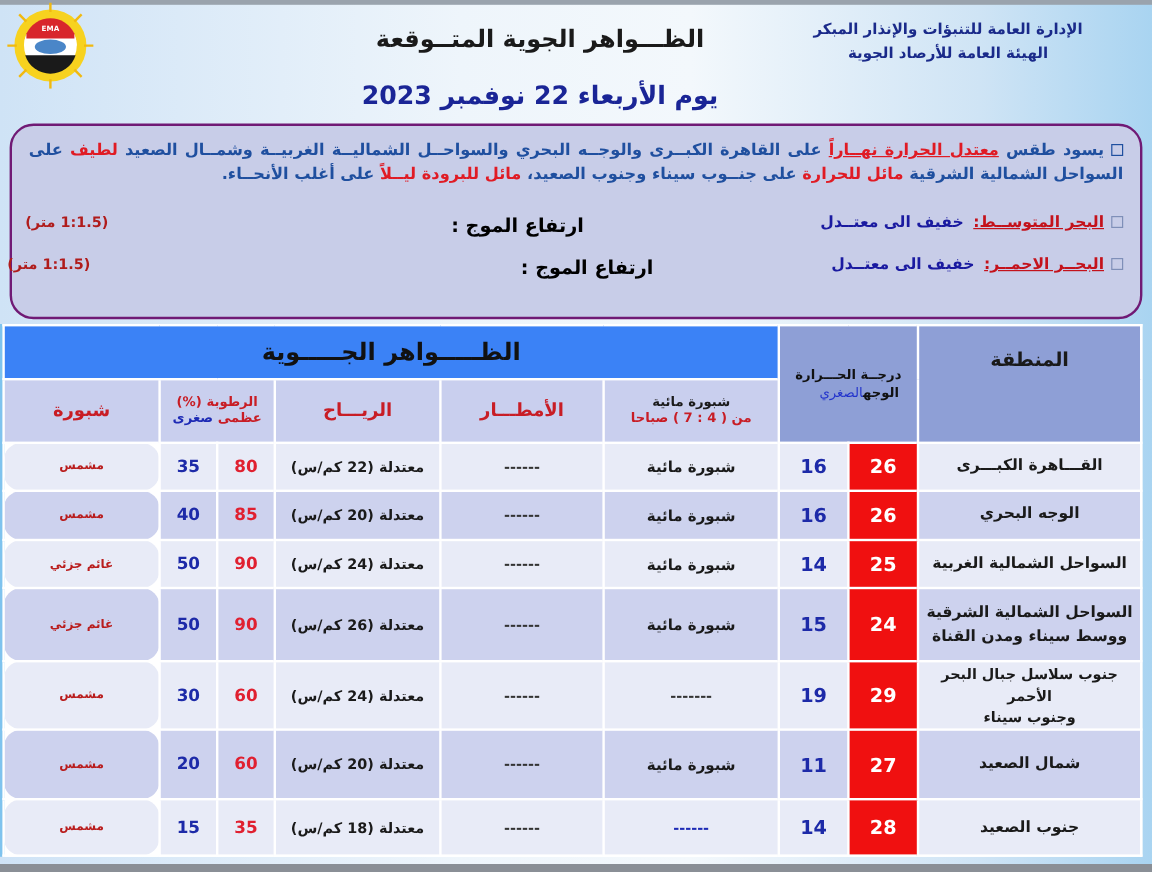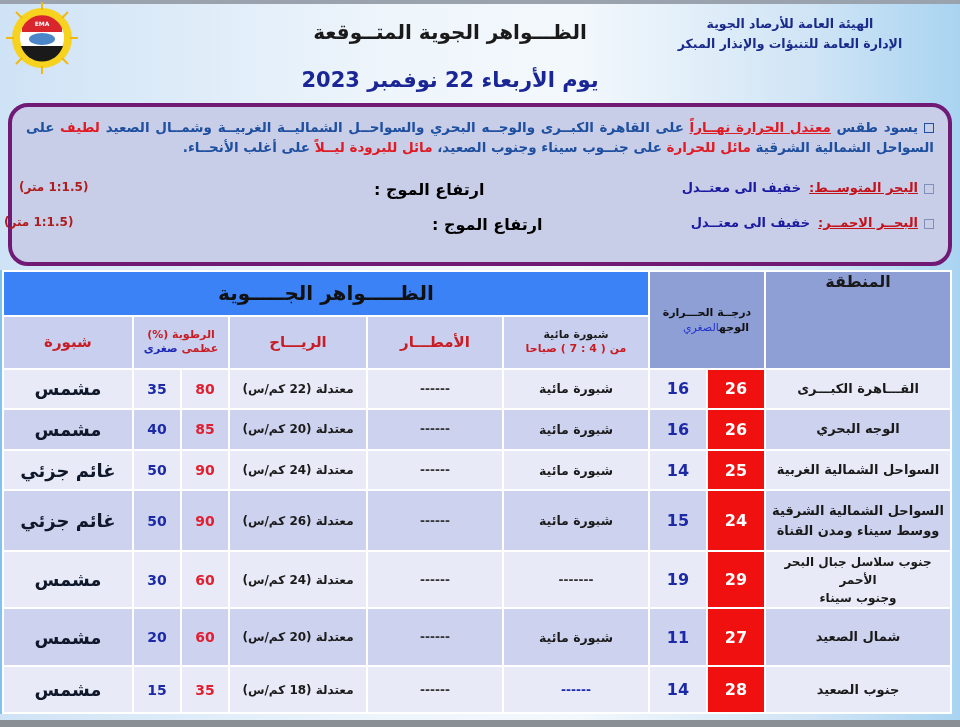--- a/index.html
+++ b/index.html
@@ -24,21 +24,21 @@
   }
   .date {
     position: absolute; top: 68px; left: 250px; width: 400px; text-align: center;
     font-size: 21px; font-weight: bold; color: #1a2596;
   }
   .logo { position: absolute; top: 2px; left: 6px; width: 72px; height: 72px; }
 
   
   .summary {
     position: absolute; top: 103px; left: 8px; width: 944px; height: 163px;
-    background: #c8cde8; border: 4px solid #701a75; border-radius: 20px;
+    background: #c8cde8; border: 2px solid #701a75; border-radius: 20px;
     padding: 10px 14px 0 14px;
   }
   .para { font-size: 13.5px; font-weight: bold; color: #1f4f9f; line-height: 20px; text-align: justify; }
   .para .red { color: #e01b24; text-decoration: underline; }
   .para .red-plain { color: #e01b24; }
   .para .chk, .sea .chk {
     display: inline-block; width: 10px; height: 10px; border: 1.5px solid #1f4f9f; margin-left: 6px; vertical-align: middle;
   }
   .sea { position: absolute; right: 14px; font-size: 13px; font-weight: bold; width: 920px; height: 22px; }
   .sea .chk { border-color: #7f8fb8; }
@@ -68,21 +68,21 @@
   .row-b td { background: #cdd2ee; }
   td.region { font-size: 13px; color: #1a1a1a; line-height: 20px; }
   td.tmax { background: #f01010 !important; color: #ffffff; font-size: 16px; margin-left: 37px; }
   td.tmin { color: #1d2aa8; font-size: 16px; }
   td.fog { font-size: 12.5px; color: #1a1a1a; }
   td.dash { font-size: 12px; color: #333; }
   td.dash.blue { color: #1d2ab5; }
   td.wind { font-size: 12px; color: #1a1a1a; }
   td.hmax { color: #e02030; font-size: 14px; }
   td.hmin { color: #1d2aa8; font-size: 14px; }
-  td.cloud { font-size: 18px; color: #0f172a; }
+  td.cloud { font-size: 10px; color: #b91c1c; border-radius: 15px; }
   .edge-left { position:absolute; top:270px; left:0; width:4px; height:444px; background:#7fc3ee; }
 </style>
 </head>
 <body>
 
 <div class="top-strip"></div>
 
 <svg class="logo" viewBox="0 0 72 72">
   <g fill="#f4c21a">
     <circle cx="36" cy="36" r="30" fill="#f7d21f"></circle>
@@ -99,22 +99,22 @@
   </g>
   <circle cx="36" cy="36" r="22" fill="#ffffff"></circle>
   <path d="M14 36 A22 22 0 0 1 58 36 Z" fill="#ffffff"></path>
   <path d="M16 26 A22 22 0 0 1 56 26 L56 30 L16 30 Z" fill="#d8262c"></path>
   <path d="M15 44 L57 44 A22 22 0 0 1 15 44 Z" fill="#1a1a1a"></path>
   <ellipse cx="36" cy="37" rx="13" ry="6" fill="#4a86c8"></ellipse>
   <text x="36" y="24" font-size="6" text-anchor="middle" fill="#ffffff" font-weight="bold">EMA</text>
 </svg>
 
 <div class="org">
+  <div>الإدارة العامة للتنبؤات والإنذار المبكر</div>
   <div>الهيئة العامة للأرصاد الجوية</div>
-  <div>الإدارة العامة للتنبؤات والإنذار المبكر</div>
 </div>
 
 <div class="title">الظـــواهر الجوية المتــوقعة</div>
 <div class="date">يوم الأربعاء 22 نوفمبر 2023</div>
 
 <div class="summary">
   <div class="para">
     <span class="chk"></span><span>يسود طقس </span><span class="red">معتدل الحرارة نهــاراً</span><span> على القاهرة الكبــرى والوجــه البحري والسواحــل الشماليــة الغربيــة وشمــال الصعيد </span><span class="red-plain">لطيف</span><span> على السواحل الشمالية الشرقية </span><span class="red-plain">مائل للحرارة</span><span> على جنــوب سيناء وجنوب الصعيد، </span><span class="red-plain">مائل للبرودة ليــلاً</span><span> على أغلب الأنحــاء.</span>
   </div>
 
@@ -140,21 +140,21 @@
       <col style="width:58px">
       <col style="width:146px">
       <col style="width:136px">
       <col style="width:138px">
       <col style="width:48px">
       <col style="width:48px">
       <col style="width:130px">
     </colgroup>
     <tbody>
         <tr>
-      <th class="h-region" rowspan="2" style="vertical-align:top;">المنطقة</th>
+      <th class="h-region" rowspan="2" style="vertical-align:top;padding-top:18px">المنطقة</th>
       <th class="h-temp" colspan="2" rowspan="2">
         <div>درجــة الحـــرارة</div>
         <div><span>الوجه</span><span class="min">الصغري</span></div>
       </th>
       <th class="h-phen" colspan="6">الظـــــواهر الجـــــوية</th>
     </tr>
     <tr style="height:52px">
       <th class="h-sub small">
         <div class="black">شبورة مائية</div>
         <div>من ( 4 : 7 ) صباحا</div>

